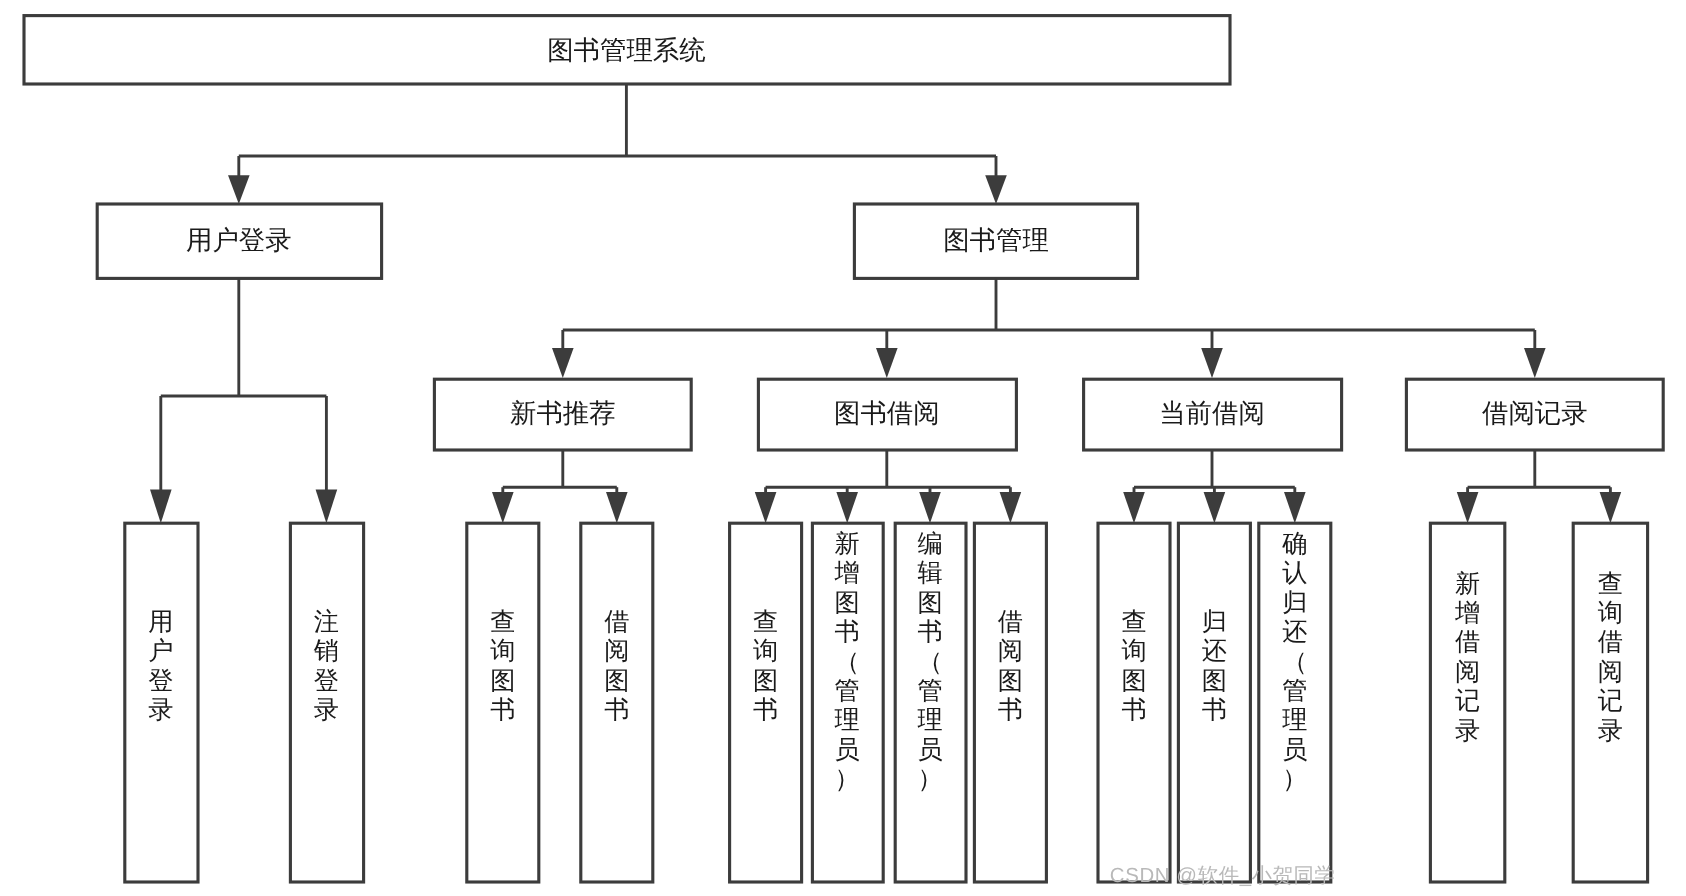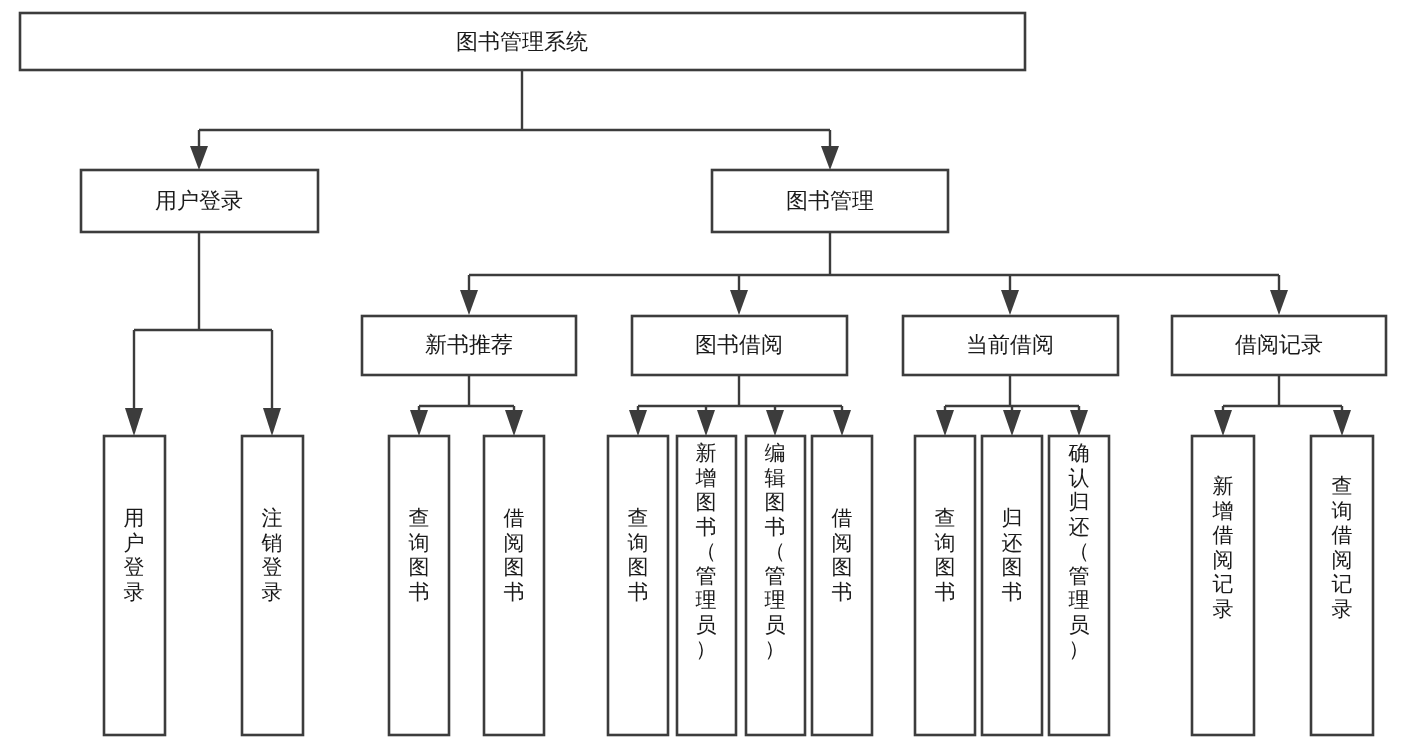--- a/index.html
+++ b/index.html
@@ -241,13 +241,14 @@
       <text class="node-label-v" x="1223" y="493"><tspan x="1223" y="493">新</tspan><tspan x="1223" y="517.5">增</tspan><tspan x="1223" y="542">借</tspan><tspan x="1223" y="566.5">阅</tspan><tspan x="1223" y="591">记</tspan><tspan x="1223" y="615.5">录</tspan></text>
     </g>
 
     <g>
       <rect class="node-rect" x="1311" y="436" width="62" height="299"></rect>
       <text class="node-label-v" x="1342" y="493"><tspan x="1342" y="493">查</tspan><tspan x="1342" y="517.5">询</tspan><tspan x="1342" y="542">借</tspan><tspan x="1342" y="566.5">阅</tspan><tspan x="1342" y="591">记</tspan><tspan x="1342" y="615.5">录</tspan></text>
     </g>
 
   </svg>
 
+  <div class="watermark">CSDN @软件_小贺同学</div>
 </div>
 
 </body></html>

